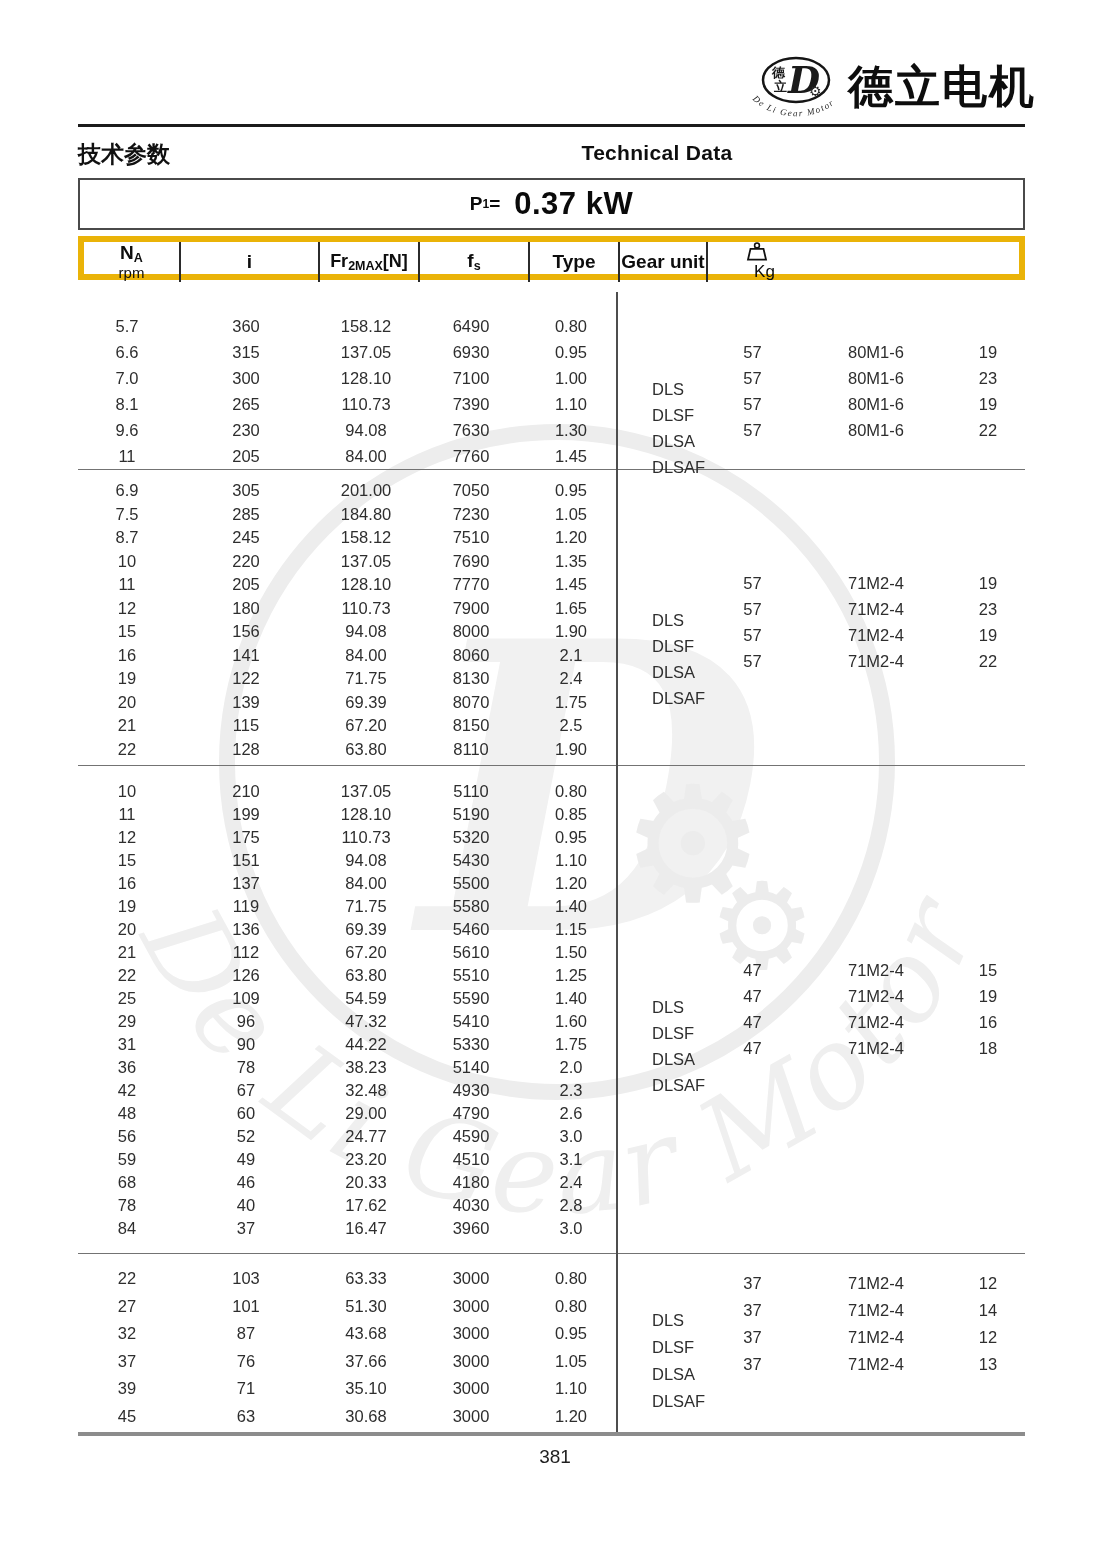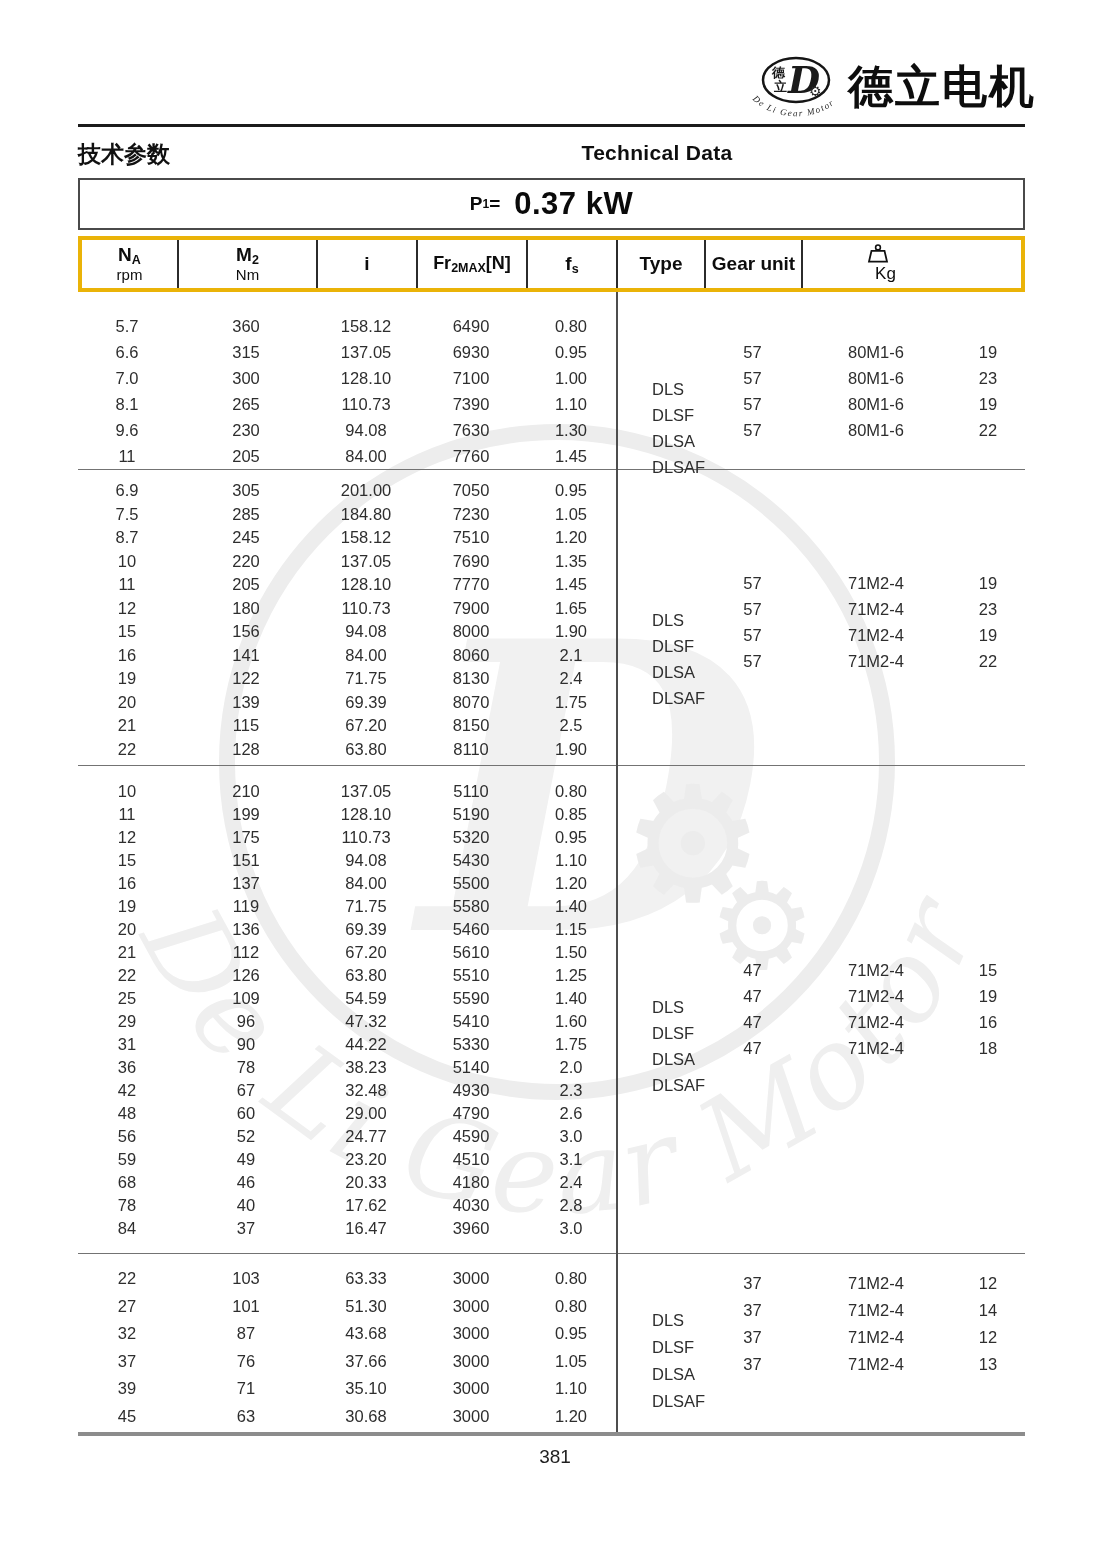--- a/index.html
+++ b/index.html
@@ -30,22 +30,22 @@
   .top-rule { position:absolute; left:78px; top:124px; width:947px; height:3px; background:#1b1b1b; }
   .title-zh { position:absolute; left:78px; top:139px; font-size:23px; font-weight:bold; color:#101010; }
   .title-en { position:absolute; left:537px; top:141px; width:240px; text-align:center;
               font-size:21px; font-weight:bold; color:#0f0f0f; letter-spacing:0.3px; }
   .power-box { position:absolute; left:78px; top:178px; width:947px; height:52px; box-sizing:border-box;
                border:2px solid #4a4a4a; display:flex; align-items:center; justify-content:center; color:#0a0a0a; }
   .p-small { font-size:19px; font-weight:bold; }
   .p-sub   { font-size:12px; font-weight:bold; vertical-align:-4px; }
   .p-big   { font-size:31px; font-weight:bold; letter-spacing:0.5px; margin-left:14px; }
   
-  .thead { position:absolute; left:78px; top:236px; width:947px; height:56px; box-sizing:border-box;
-           border:4px solid #eab308; display:grid;
+  .thead { position:absolute; left:78px; top:236px; width:947px; height:44px; box-sizing:border-box;
+           border:6px solid #eab308; display:grid;
            grid-template-columns:97px 139px 100px 110px 90px 88px 97px 149px 1fr;text-align:center; }
   .hcell { border-right:2px solid #2b2b2b; display:flex; flex-direction:column;
            align-items:center; justify-content:center; font-weight:bold; color:#0d0d0d;
            font-size:19px; line-height:1.12; }
   .hcell:last-child { border-right:none; }
   .hsub-inline { font-size:12.5px; vertical-align:-3px; font-weight:bold; }
   .hunit { font-size:15px; font-weight:normal; }
   .hfr { font-size:18px; }
   .kgcell .kglabel { font-size:17px; font-weight:normal; margin-top:1px;margin-left:16px; }
   
@@ -111,24 +111,20 @@
       <span class="p-small">P</span>
         <span class="p-sub">1</span>
         <span class="p-small">=</span>
         <span class="p-big">0.37 kW</span>
     </div>
 
     <div class="thead">
       <div class="hcell">
         <div><span>N</span><span class="hsub-inline">A</span></div>
         <div class="hunit">rpm</div>
-      </div>
-      <div class="hcell">
-        <div><span>M</span><span class="hsub-inline">2</span></div>
-        <div class="hunit">Nm</div>
       </div>
       <div class="hcell">
         <div>i</div>
       </div>
       <div class="hcell hfr">
         <div><span>Fr</span><span class="hsub-inline">2MAX</span><span>[N]</span></div>
       </div>
       <div class="hcell">
         <div><span>f</span><span class="hsub-inline">s</span></div>
       </div>

